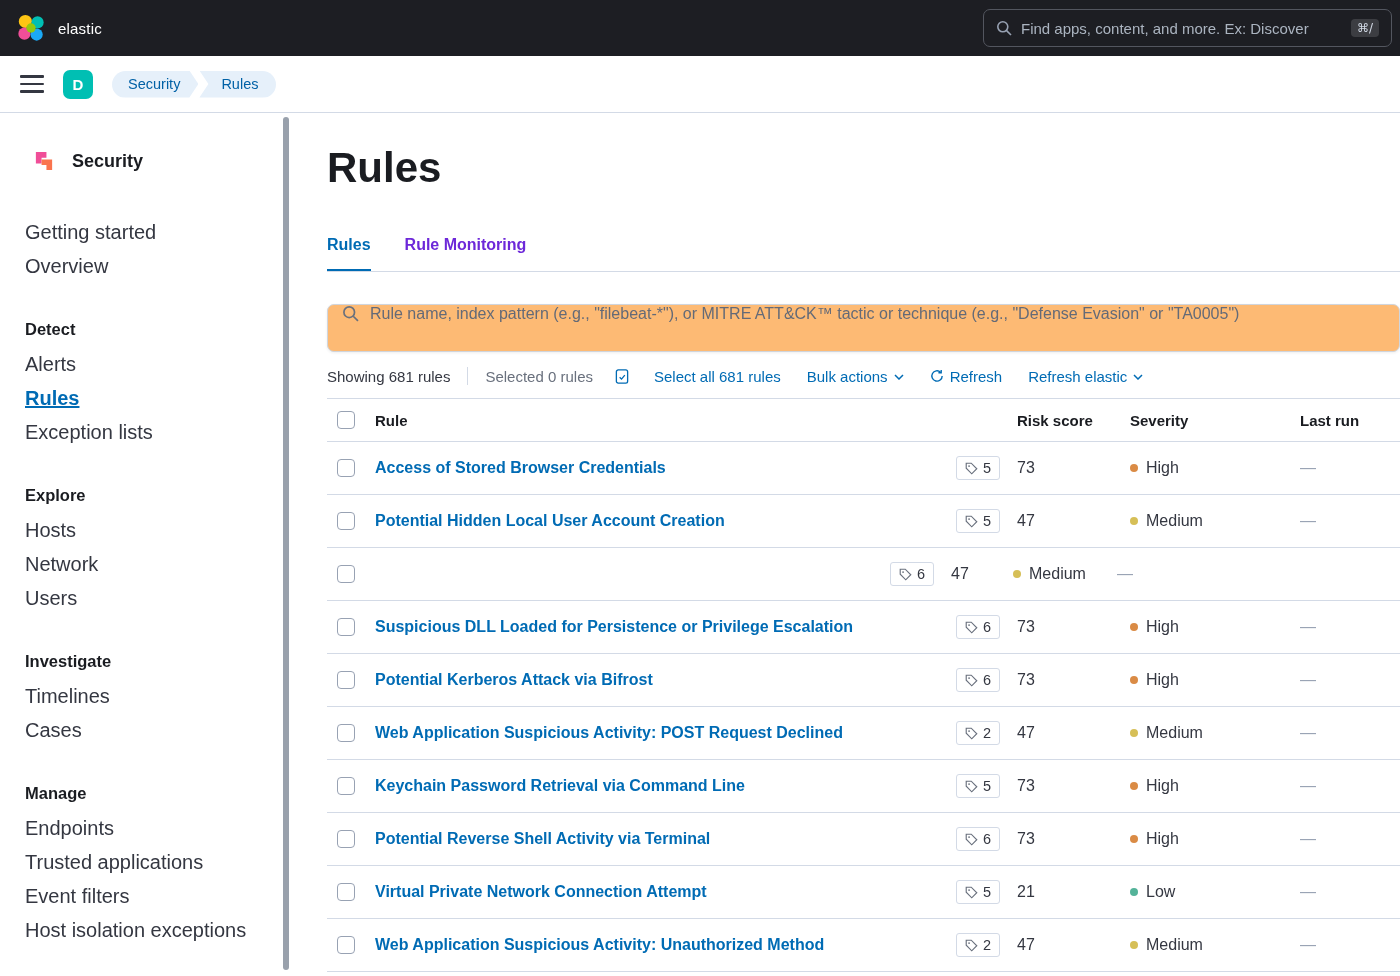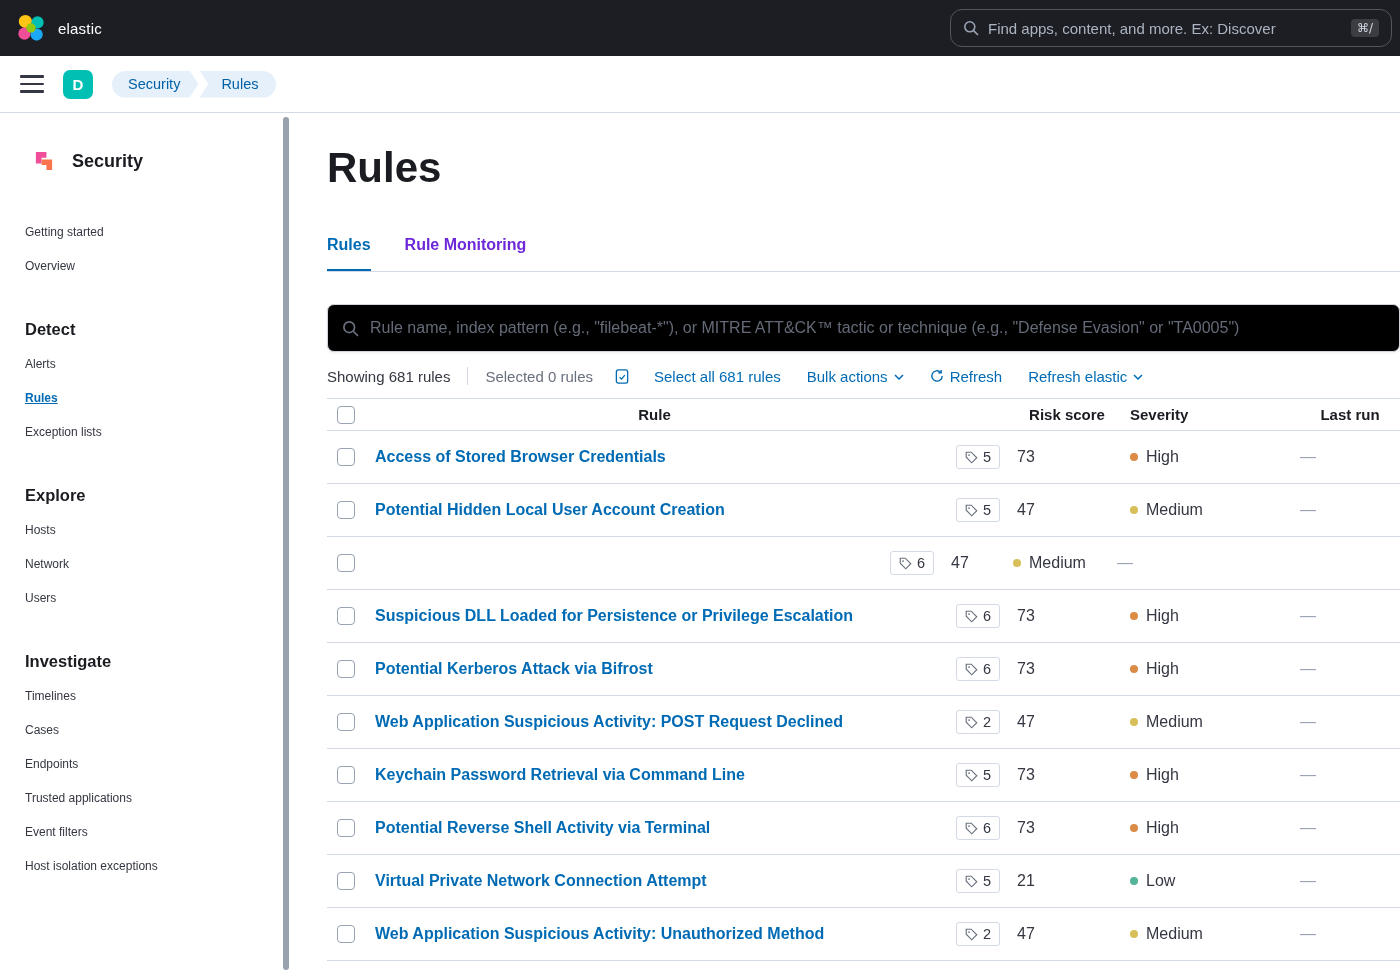--- a/index.html
+++ b/index.html
@@ -7,21 +7,21 @@
     font-family:"Liberation Sans","DejaVu Sans",sans-serif; color:#343741; }
   a { text-decoration:none; }
   [data-interactable="true"] { cursor:pointer; }
 
   
   .topbar { height:56px; background:#1D1E23; display:flex; align-items:center;
     padding:0 8px 0 16px; gap:12px; }
   .logo { display:flex; align-items:center; }
   .brand { color:#fff; font-size:15px; font-weight:400; letter-spacing:.2px; }
   .topbar-spacer { flex:1; }
-  .top-search { width:442px; height:38px; border:1px solid #53565F; border-radius:12px;
+  .top-search { width:409px; height:38px; border:1px solid #53565F; border-radius:7px;
     display:flex; align-items:center; padding:0 12px; gap:9px; color:#98A2B3; }
   .top-search .ph { font-size:15px; color:#ABB4C0; flex:1; white-space:nowrap; overflow:hidden; }
   .kbd-badge { background:rgba(255,255,255,.14); border-radius:4px; padding:2px 6px;
     font-size:12px; color:#D3DAE6; font-family:"DejaVu Sans",sans-serif; }
 
   
   .navbar { height:57px; display:flex; align-items:center; padding:0 20px; gap:19px;
     border-bottom:1px solid #D3DAE6; background:#fff; }
   .hamburger { display:flex; flex-direction:column; gap:5px; width:24px; }
   .hamburger span { display:block; height:2.5px; background:#343741; border-radius:1px; }
@@ -35,46 +35,46 @@
   .crumb.last { border-radius:0 15px 15px 0; margin-left:1px; padding-left:22px;
     clip-path:polygon(0 0, 100% 0, 100% 100%, 0 100%, 9px 50%); }
 
   
   .layout { display:flex; height:863px; }
   .sidebar { width:290px; position:relative; padding:30px 0 0 25px; flex:none; overflow:hidden; }
   .sidebar-scrollbar { position:absolute; right:1px; top:4px; height:calc(100% - 10px);
     width:6px; background:#99A1AC; border-radius:3px; }
   .sec-header { display:flex; align-items:center; gap:15px; height:36px; margin-bottom:36px; margin-left:6px; }
   .sec-header .app-title { font-size:18px; font-weight:700; color:#1A1C21; }
-  .side-item { font-size:12px; line-height:34px; color:#343741; white-space:nowrap; }
+  .side-item { font-size:20px; line-height:34px; color:#343741; white-space:nowrap; }
   .side-item.active { color:#006BB4; font-weight:700; text-decoration:underline; }
   .side-heading { font-size:16.5px; font-weight:700; color:#1A1C21; line-height:28px;
     margin-top:32px; margin-bottom:4px; }
 
   
   .main { flex:1; padding:32px 0 0 37px; min-width:0; }
   .page-title { font-size:42px; line-height:46px; font-weight:700; color:#1A1C21; }
   .tabs { display:flex; gap:34px; margin-top:42px; border-bottom:1px solid #D3DAE6; }
   .tab { font-size:16px; font-weight:700; color:#6d28d9; line-height:24px; padding-bottom:14px; }
   .tab.active { color:#006BB4; box-shadow:inset 0 -2px 0 #006BB4; }
   .search-box { margin-top:32px; height:48px; border:1px solid #D0D5DC; border-radius:7px;
-    box-shadow:0 1px 3px rgba(0,0,0,.07); display:flex; align-items:center; gap:11px;
-    padding:0 14px; color:#69707D; background:#000000; margin-right:0; }
+    box-shadow:0 1px 3px rgba(0,0,0,.07); display:flex; align-items:flex-start; gap:11px;
+    padding:0 14px; color:#69707D; background:#fdba74; margin-right:0; }
   .search-box .ph { font-size:16px; color:#646A77; white-space:nowrap; overflow:hidden; }
 
   .toolbar { margin-top:14px; height:20px; display:flex; align-items:center; font-size:15px; }
   .toolbar .sep { width:1px; height:18px; background:#D3DAE6; margin:0 17px; }
   .toolbar .muted { color:#69707D; }
   .tool-link { color:#006BB4; font-weight:500; display:inline-flex; align-items:center; gap:6px; }
   .ml22 { margin-left:22px;gap:25px; } .ml26 { margin-left:26px; }
   .chev { margin-top:2px; }
 
   .table { margin-top:12px; }
   .grid-row { display:grid; grid-template-columns:48px 1fr 66px 117px 183px 100px; align-items:center; }
-  .thead { height:33px; border-top:1px solid #D3DAE6; border-bottom:1px solid #D3DAE6;text-align:center; }
+  .thead { height:44px; border-top:1px solid #D3DAE6; border-bottom:1px solid #D3DAE6; }
   .thead .th { font-size:15px; font-weight:700; color:#1A1C21; }
   .trow { height:53px; border-bottom:1px solid #D3DAE6; }
   .cell-check { padding-left:10px; display:flex; align-items:center; }
   .checkbox { width:18px; height:18px; border:1px solid #98A2B3; border-radius:4px; background:#fff; display:inline-block; }
   .rule-link { color:#006BB4; font-size:16px; font-weight:600; }
   .cell-badge { display:flex; justify-content:flex-end; }
   .tag-badge { display:inline-flex; align-items:center; gap:5px; height:24px; padding:0 8px;
     border:1px solid #D3DAE6; border-radius:3px; font-size:14.5px; color:#343741; background:#fff; }
   .cell-risk { padding-left:17px; font-size:16px; color:#343741; }
   .cell-sev { padding-left:13px; display:flex; align-items:center; gap:8px; font-size:16px; color:#343741; }
@@ -140,20 +140,21 @@
         <div class="side-item" data-interactable="true">Alerts</div>
         <div class="side-item active" data-interactable="true">Rules</div>
         <div class="side-item" data-interactable="true">Exception lists</div>
         <div class="side-heading" data-interactable="false">Explore</div>
         <div class="side-item" data-interactable="true">Hosts</div>
         <div class="side-item" data-interactable="true">Network</div>
         <div class="side-item" data-interactable="true">Users</div>
         <div class="side-heading" data-interactable="false">Investigate</div>
         <div class="side-item" data-interactable="true">Timelines</div>
         <div class="side-item" data-interactable="true">Cases</div>
+        <div class="side-heading" data-interactable="false">Manage</div>
         <div class="side-item" data-interactable="true">Endpoints</div>
         <div class="side-item" data-interactable="true">Trusted applications</div>
         <div class="side-item" data-interactable="true">Event filters</div>
         <div class="side-item" data-interactable="true">Host isolation exceptions</div>
       </div>
     <div class="sidebar-scrollbar" data-interactable="true"></div>
   </div>
 
   <div class="main" data-interactable="false">
     <div class="page-title" data-interactable="false">Rules</div>

